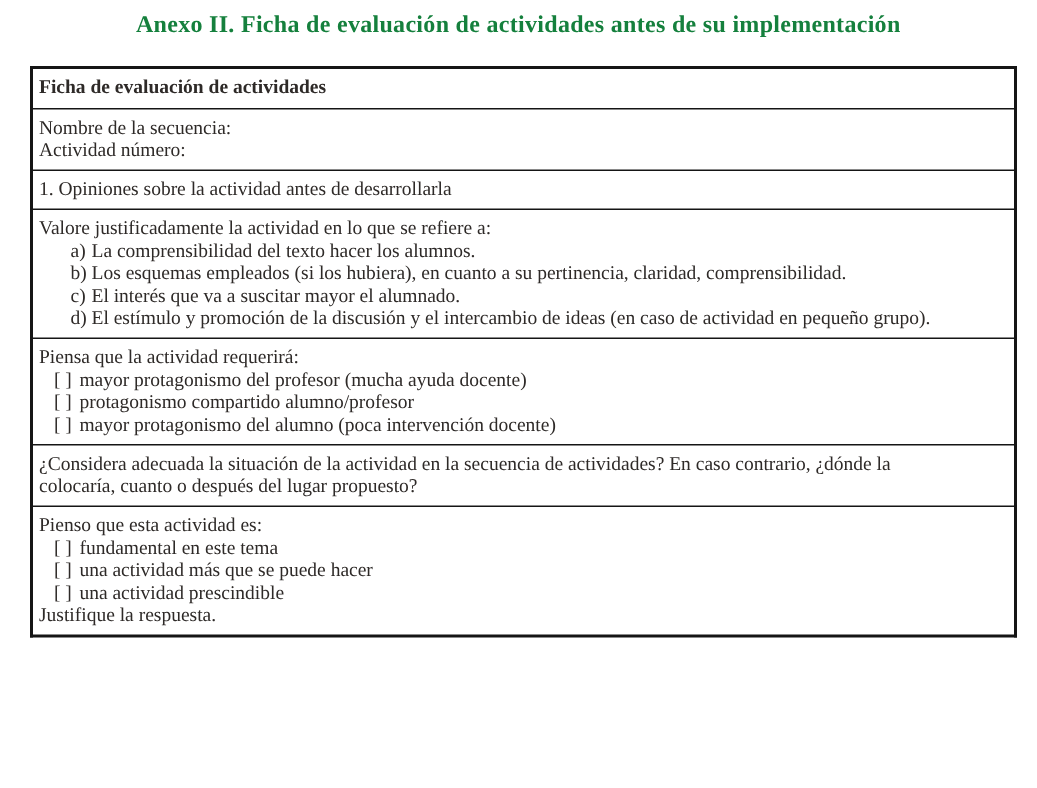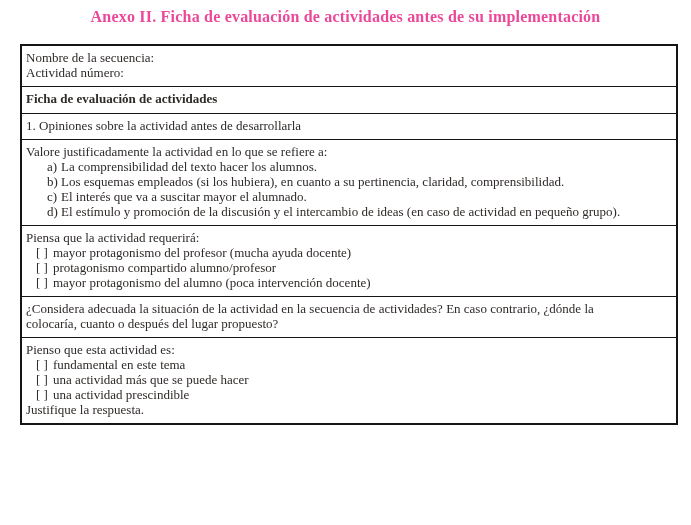--- a/index.html
+++ b/index.html
@@ -17,21 +17,21 @@
   }
   .title {
     position: absolute;
     top: 8px;
     left: 0;
     width: 100%;
     text-align: center;
     font-size: 16px;
     font-weight: bold;
     letter-spacing: 0.2px;
-    color: #ec4899;
+    color: #15803d;
   }
   table.ficha {
     position: absolute;
     left: 20px;
     top: 44px;
     width: 658px;
     border-collapse: collapse;
     table-layout: fixed;
     border: 2px solid var(--border, #151515);
   }
@@ -67,28 +67,28 @@
 </style>
 </head>
 <body style="--bg: #ffffff; --text: #2e2a28; --border: #151515;">
 
 <div class="page">
   <div class="title">Anexo II. Ficha de evaluación de actividades antes de su implementación</div>
 
   <table class="ficha">
     <tbody id="ficha-body">
         <tr>
+          <td class="cell header">
+            <div class="line plain"><span class="text">Ficha de evaluación de actividades</span></div>
+          </td>
+        </tr>
+        <tr>
           <td class="cell">
             <div class="line plain"><span class="text">Nombre de la secuencia:</span></div>
             <div class="line plain"><span class="text">Actividad número:</span></div>
-          </td>
-        </tr>
-        <tr>
-          <td class="cell header">
-            <div class="line plain"><span class="text">Ficha de evaluación de actividades</span></div>
           </td>
         </tr>
         <tr>
           <td class="cell">
             <div class="line plain"><span class="text">1. Opiniones sobre la actividad antes de desarrollarla</span></div>
           </td>
         </tr>
         <tr>
           <td class="cell">
             <div class="line plain"><span class="text">Valore justificadamente la actividad en lo que se refiere a:</span></div>

